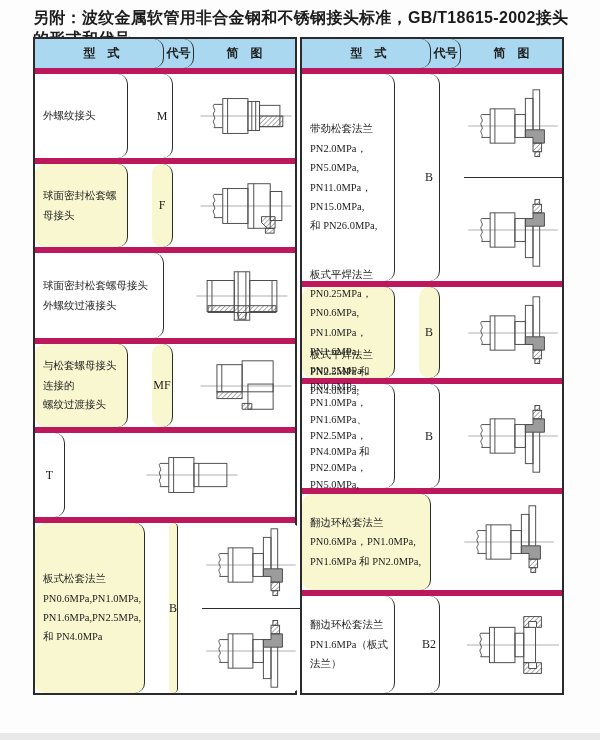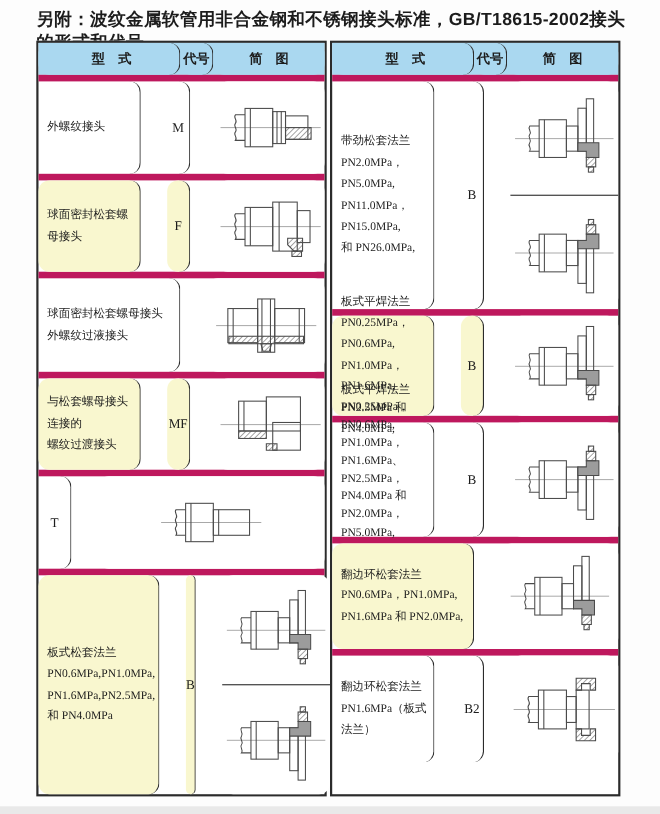--- a/index.html
+++ b/index.html
@@ -217,21 +217,21 @@
 
     <div class="row" style="height:90px">
       <div class="c code">T</div>
       <div class="c diag">
         <svg class="dg" width="98" height="62" viewBox="0 0 100 64">
             <use href="#sym-t"></use>
           </svg>
       </div>
     </div>
 
-    <div class="row hl" style="height:205px">
+    <div class="row hl" style="height:176px">
       <div class="c type">板式松套法兰
 PN0.6MPa,PN1.0MPa,
 PN1.6MPa,PN2.5MPa,
 和 PN4.0MPa</div>
       <div class="c code">B</div>
       <div class="c diag split">
         <div class="sub">
           <svg class="dg" width="98" height="80" viewBox="0 0 100 84">
               <use href="#sym-flange-up"></use>
             </svg>

